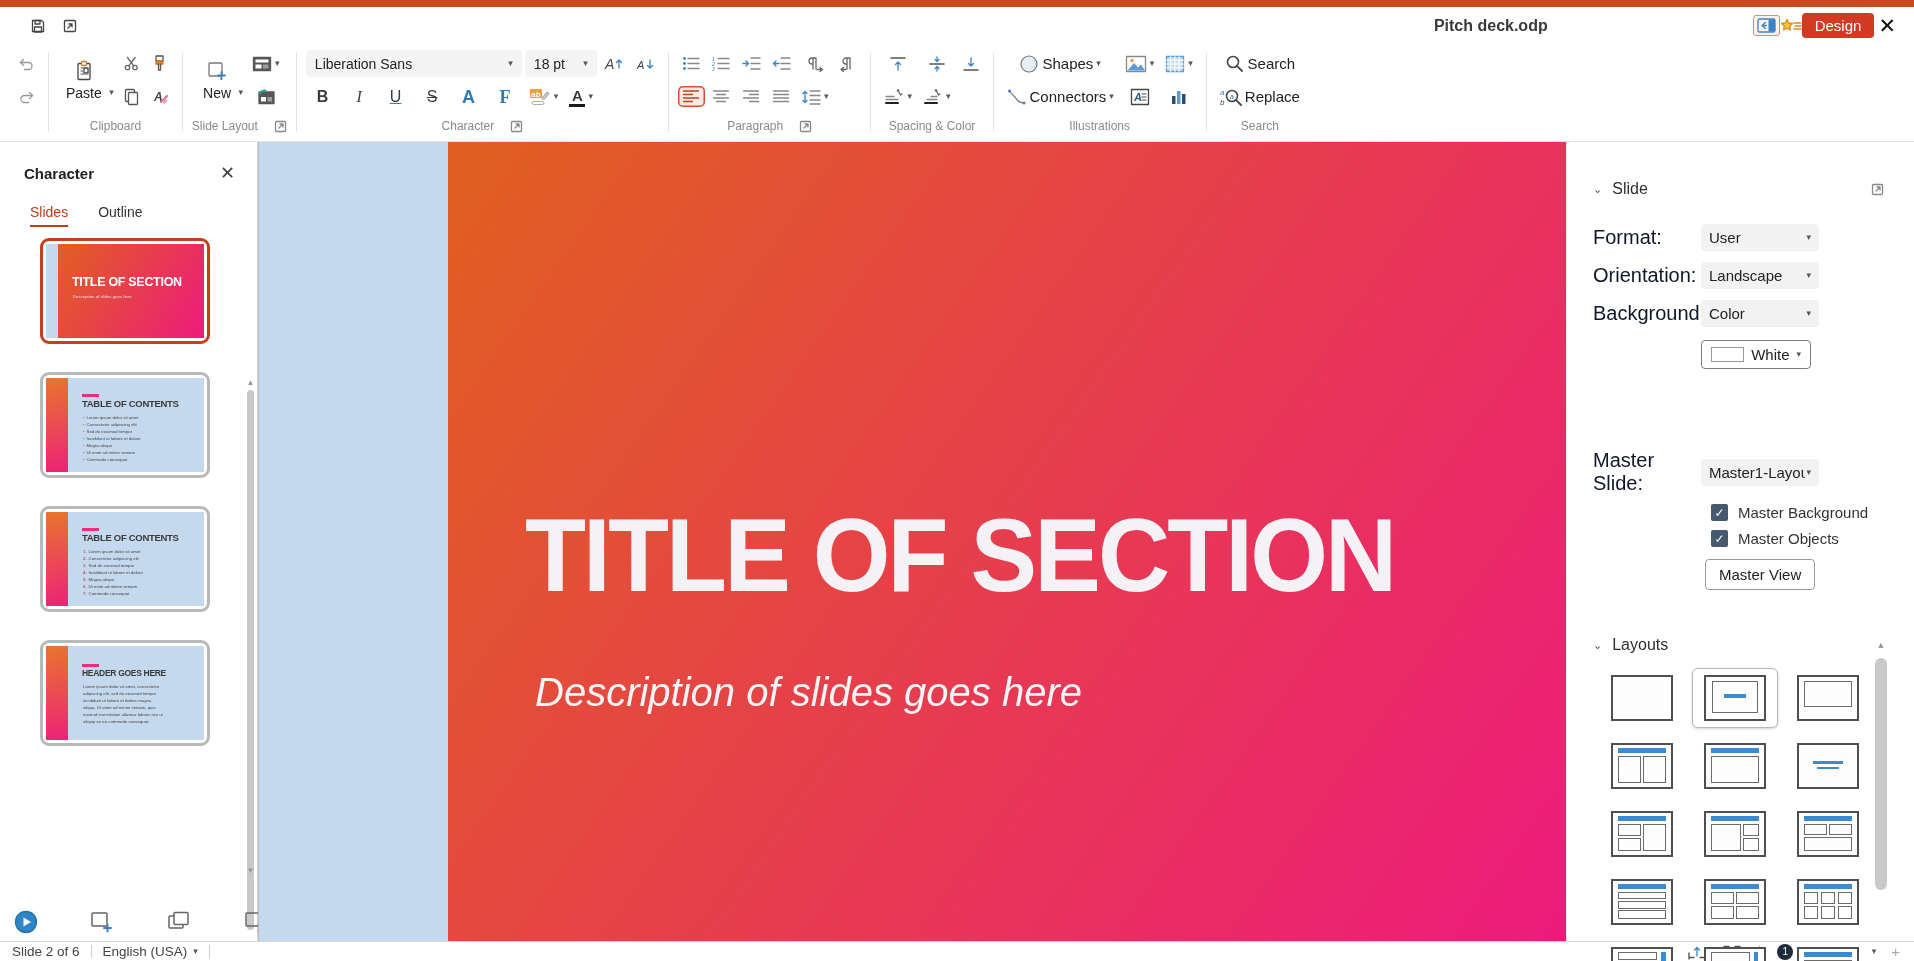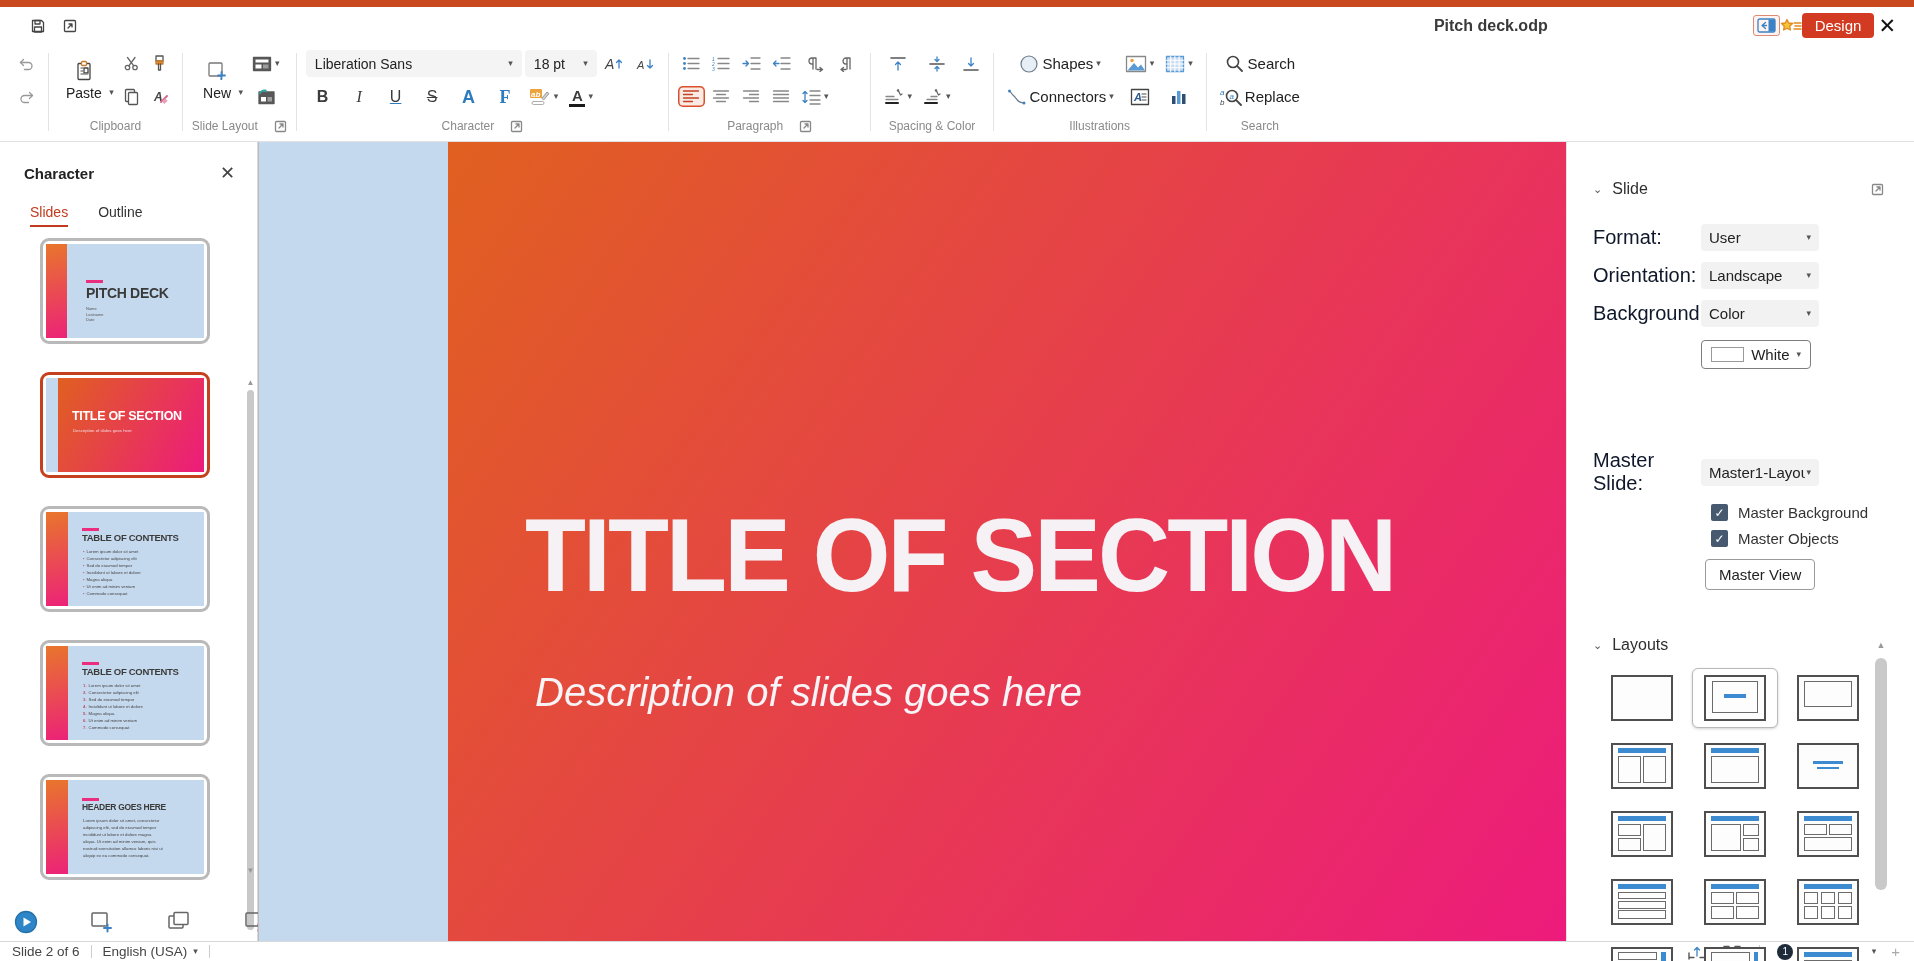--- a/index.html
+++ b/index.html
@@ -631,32 +631,20 @@
   <div class="nav">
     <div class="nav-head">
       <span class="nav-title">Character</span>
       <span class="nav-close">✕</span>
     </div>
     <div class="nav-tabs" id="nav-tabs">
         <span class="nav-tab active">Slides</span>
         <span class="nav-tab">Outline</span>
       </div>
     <div class="thumb-list" id="thumb-list">
-        <div class="thumb">
-          <div class="thumb-inner">
-            <div class="grad-vbar" style="width: 21px;"></div>
-            <div class="t-dash" style="left: 40px; top: 36px;"></div>
-            <div class="t-title" style="left: 40px; top: 41px; font-size: 14px;">PITCH DECK</div>
-            <div class="t-lines" style="left: 40px; top: 62px;">
-              <div class="" style="font-size: 4px; line-height: 5.5px; color: rgb(85, 85, 85);">Name</div>
-              <div class="" style="font-size: 4px; line-height: 5.5px; color: rgb(85, 85, 85);">Lastname</div>
-              <div class="" style="font-size: 4px; line-height: 5.5px; color: rgb(85, 85, 85);">Date</div>
-            </div>
-          </div>
-        </div>
         <div class="thumb selected">
           <div class="thumb-inner">
             <div class="" style="position: absolute; left: 0px; top: 0px; bottom: 0px; width: 12px; background: var(--slide-blue);"></div>
             <div class="" style="position: absolute; inset: 0px 0px 0px 12px; background: linear-gradient(120deg,var(--grad-a),var(--grad-b));"></div>
             <div class="t-title" style="left: 26px; top: 31px; font-size: 12.5px; color: rgb(255, 255, 255);">TITLE OF SECTION</div>
             <div class="t-lines" style="left: 27px; top: 50px; color: rgb(244, 217, 226); font-size: 4.3px;">Description of slides goes here</div>
           </div>
         </div>
         <div class="thumb">
           <div class="thumb-inner">

